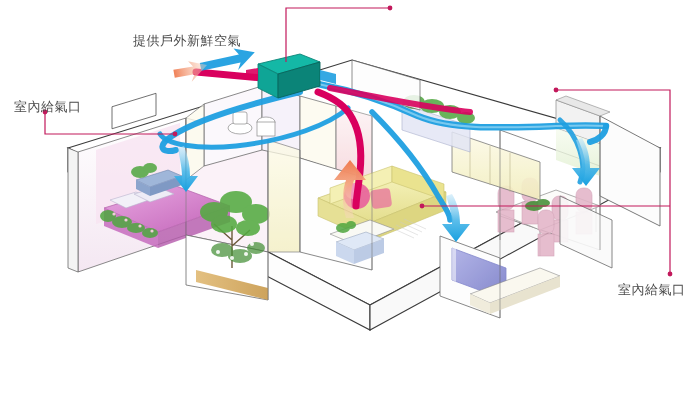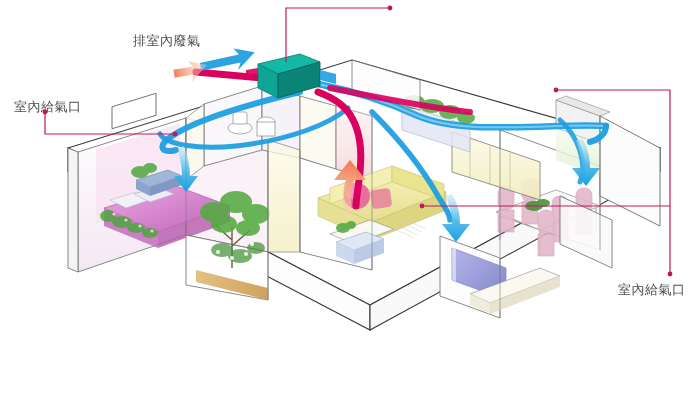--- a/index.html
+++ b/index.html
@@ -392,20 +392,20 @@
       <path d="M670,274 L670,90 L556,90"></path>
       <circle cx="670" cy="274" r="2.4" fill="#c2185b" stroke="none"></circle>
       <circle cx="556" cy="90" r="2.4" fill="#c2185b" stroke="none"></circle>
 
       <path d="M670,206 L422,206"></path>
       <circle cx="422" cy="206" r="2.4" fill="#c2185b" stroke="none"></circle>
     </g>
   </svg>
 
   <div class="label label-top">
-    <span class="l2">排室內廢氣</span>
+    <span>提供戶外新鮮空氣</span>
   </div>
 
   <div class="label label-left">室內給氣口</div>
 
   <div class="label label-right">室內給氣口</div>
 
 </div>
 
 </body></html>

